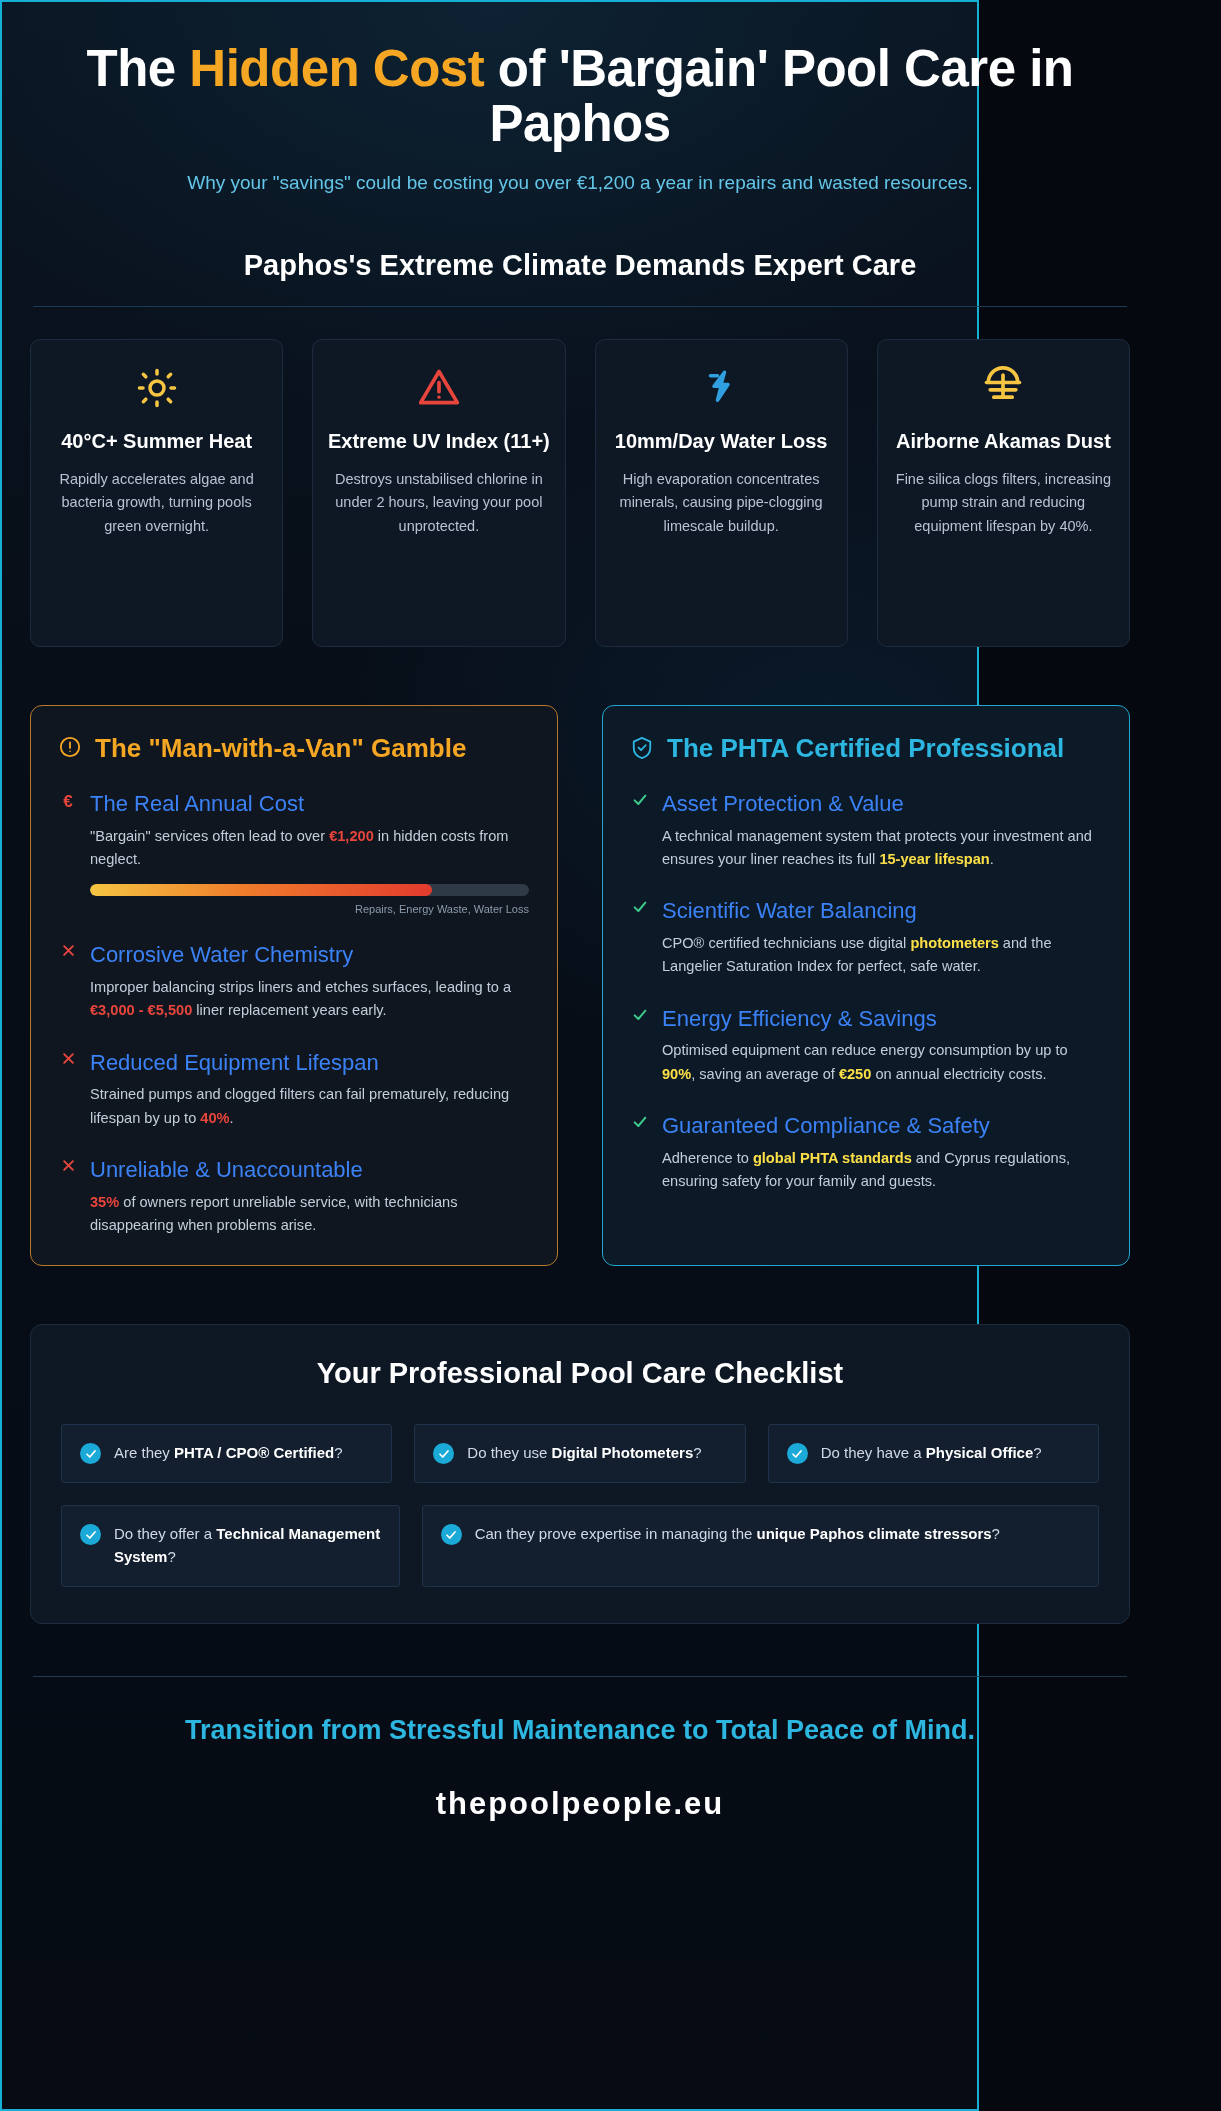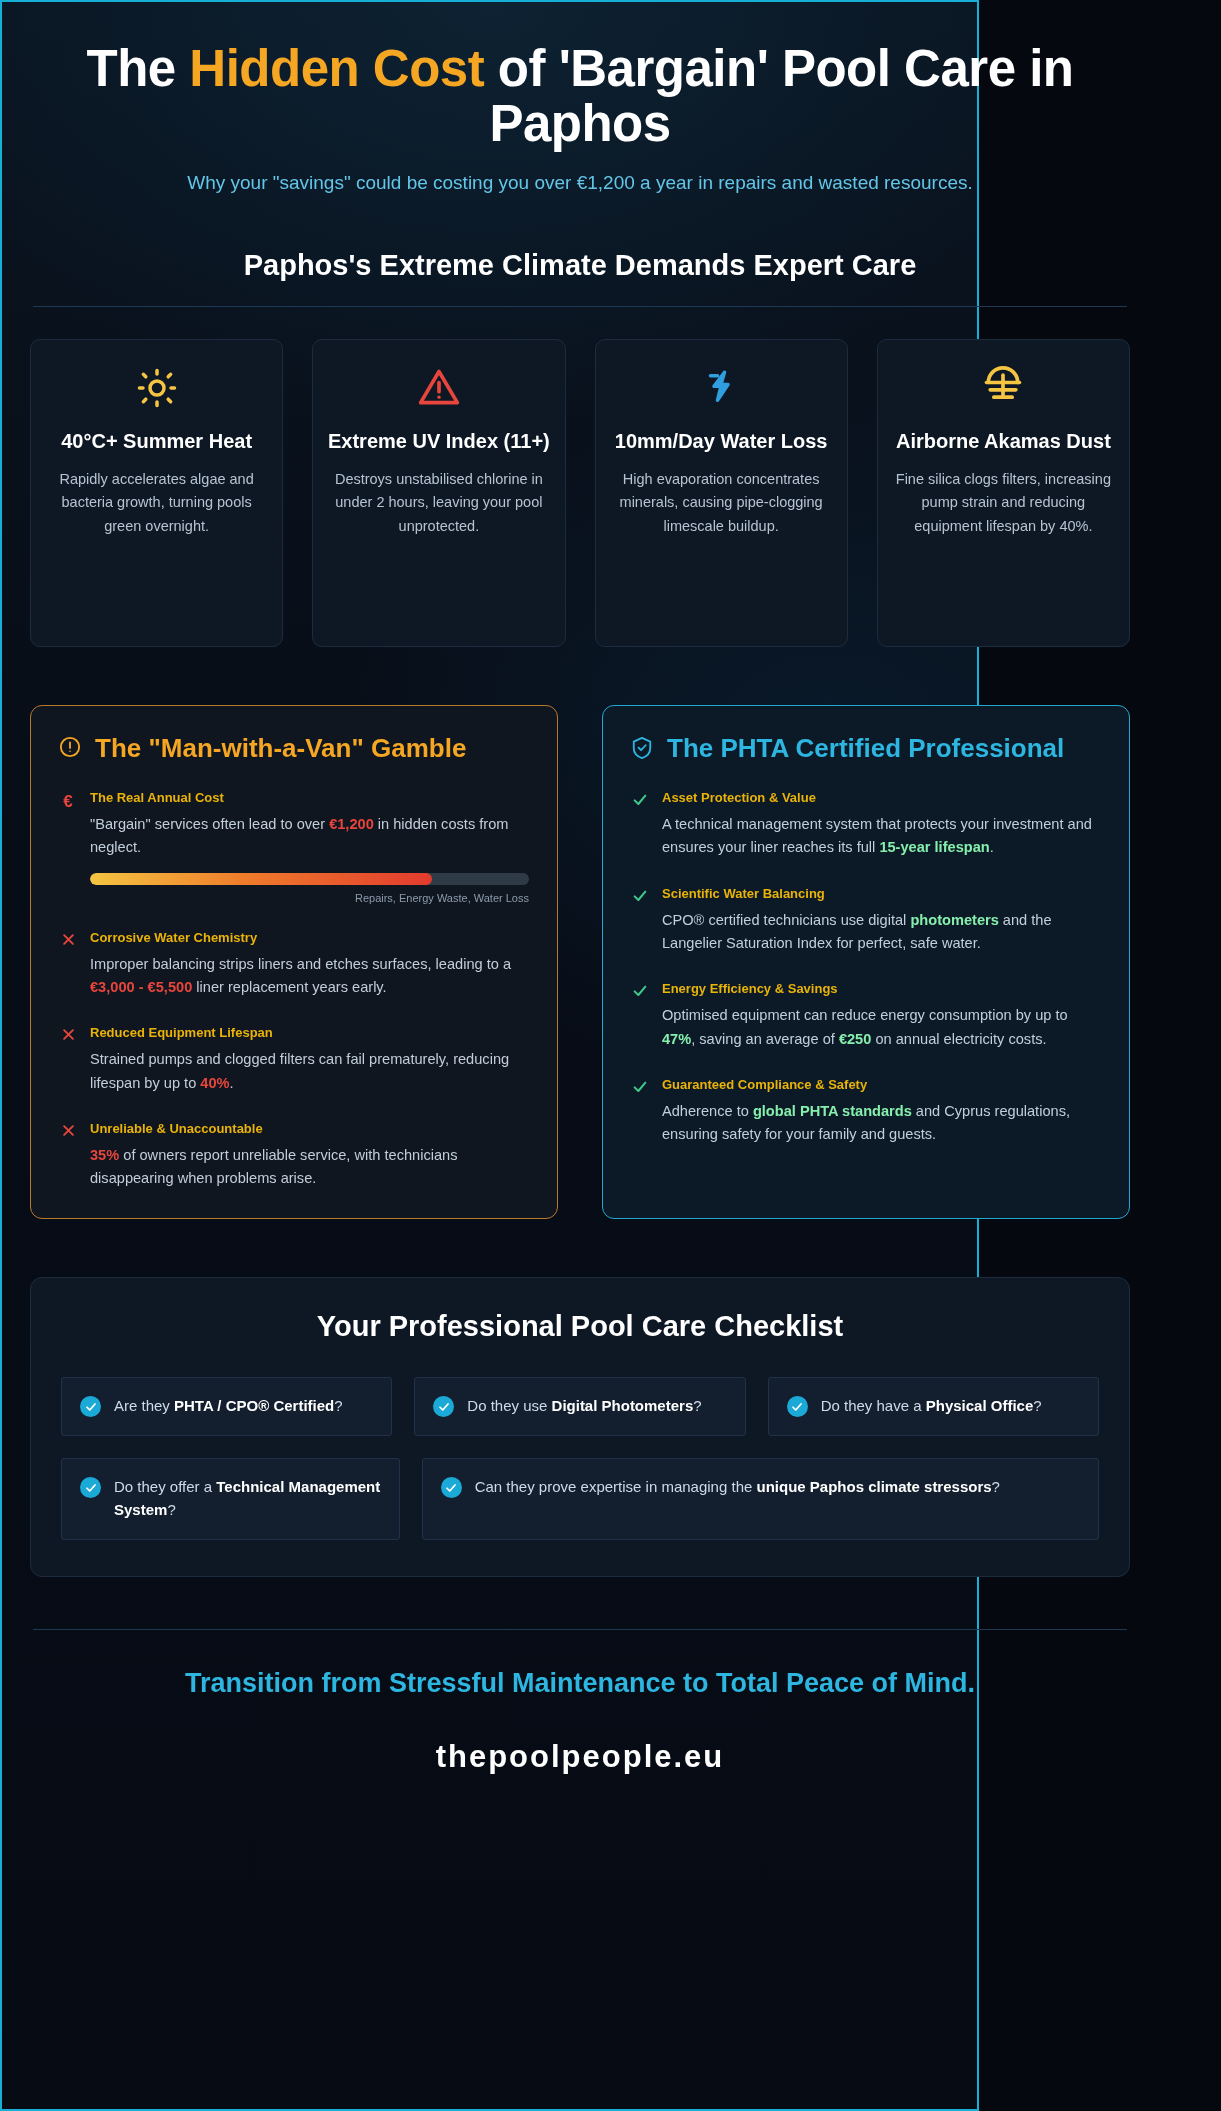--- a/index.html
+++ b/index.html
@@ -93,24 +93,24 @@
   .panel { border-radius: 12px; padding: 26px 28px 28px 28px; }
   .panel-van { background: #10161f; border: 1px solid #b8792a; }
   .panel-pro { background: #0c1a28; border: 1px solid #23a6cf; }
   .panel-head { display: flex; align-items: flex-start; gap: 14px; }
   .panel-head-title { font-size: 26px; font-weight: bold; line-height: 1.25; }
   .van-title { color: #f5a623; }
   .pro-title { color: #2db6e0; }
 
   .item { margin-top: 26px; display: flex; gap: 13px; align-items: flex-start; }
   .item-bullet { width: 18px; flex: 0 0 18px; margin-top: 2px; text-align:center; }
-  .item-title { font-size: 13px; font-weight: bold; color: #eab308; line-height: 1.3; }
+  .item-title { font-size: 22px; font-weight: normal; color: #3b82f6; line-height: 1.3; }
   .item-desc { font-size: 14.6px; line-height: 1.6; color: #c2cedb; margin-top: 6px; }
   .red { color: #e8453c; font-weight: bold; }
-  .cyan { color: #86efac; font-weight: bold; }
+  .cyan { color: #fde047; font-weight: bold; }
 
   .bar-wrap { margin-top: 13px; }
   .bar {
     height: 12px; border-radius: 6px; width: 100%;
     background: #2e3a46; overflow: hidden; position: relative;
   }
   .bar-fill-van {
     position: absolute; left:0; top:0; bottom:0; width: 78%;
     background: linear-gradient(90deg, #f5c542 0%, #ef7c2b 45%, #e23b2e 100%);
     border-radius: 6px;
@@ -336,21 +336,21 @@
         </div>
 
         <div class="item">
           <span class="item-bullet">
             <svg width="16" height="16" viewBox="0 0 24 24" fill="none" stroke="#3ec98a" stroke-width="3" stroke-linecap="round" stroke-linejoin="round">
                 <path d="M4 12.5 L9.5 18 L20 5.5"></path>
               </svg>
           </span>
           <div>
             <div class="item-title">Energy Efficiency &amp; Savings</div>
-            <div class="item-desc"><span>Optimised equipment can reduce energy consumption by up to </span><span class="cyan">47%</span><span>, saving an average of </span><span class="cyan">€250</span><span> on annual electricity costs.</span></div>
+            <div class="item-desc"><span>Optimised equipment can reduce energy consumption by up to </span><span class="cyan">90%</span><span>, saving an average of </span><span class="cyan">€250</span><span> on annual electricity costs.</span></div>
           </div>
         </div>
 
         <div class="item">
           <span class="item-bullet">
             <svg width="16" height="16" viewBox="0 0 24 24" fill="none" stroke="#3ec98a" stroke-width="3" stroke-linecap="round" stroke-linejoin="round">
                 <path d="M4 12.5 L9.5 18 L20 5.5"></path>
               </svg>
           </span>
           <div>

